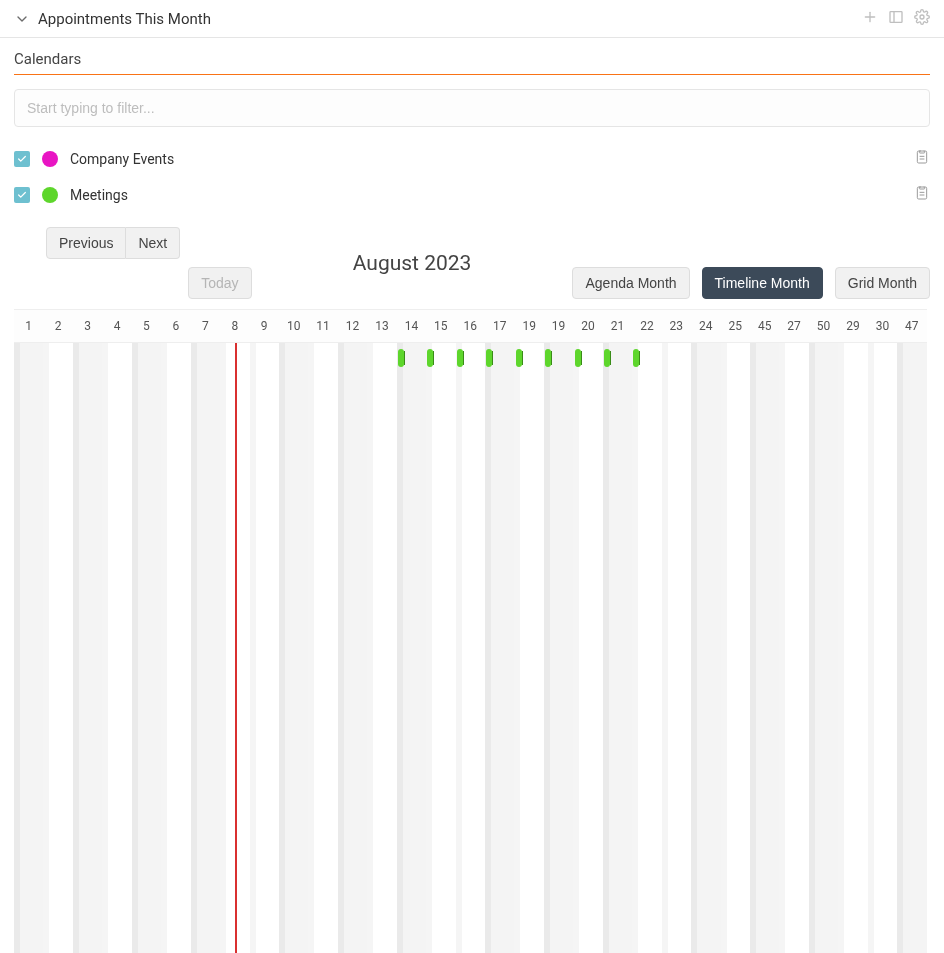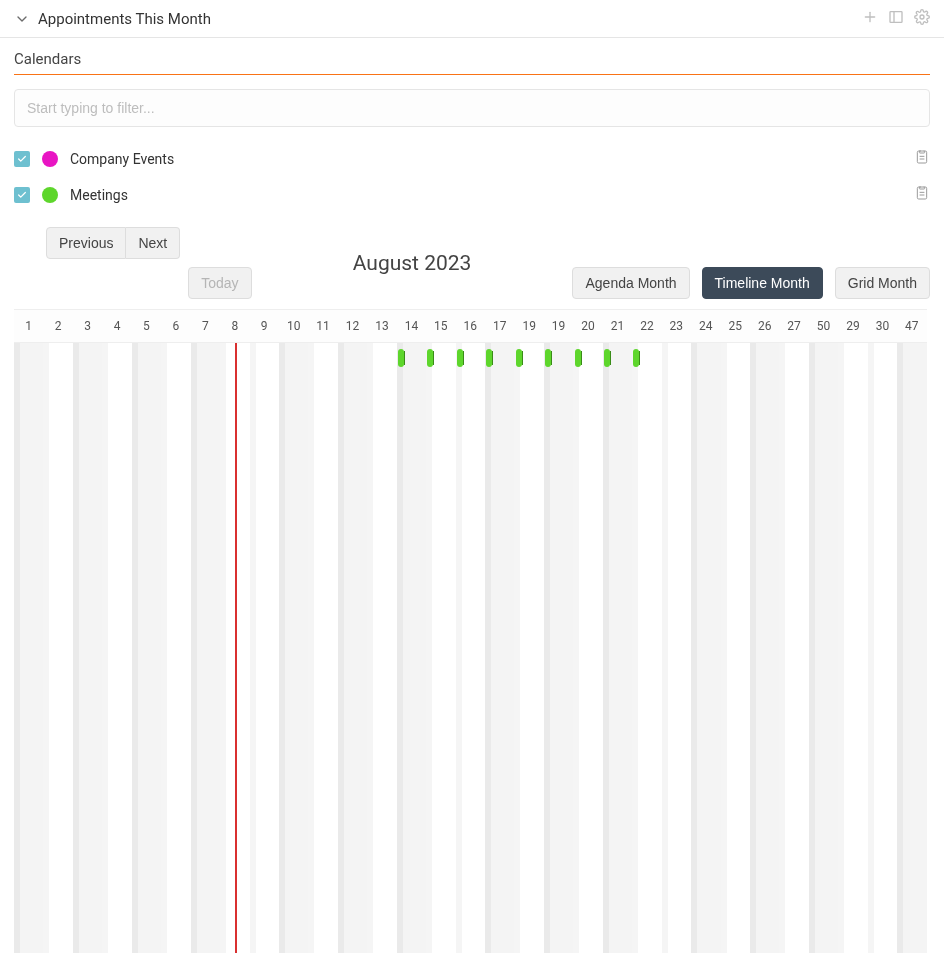--- a/index.html
+++ b/index.html
@@ -280,21 +280,21 @@
       <div class="day-cell">16</div>
       <div class="day-cell">17</div>
       <div class="day-cell">19</div>
       <div class="day-cell">19</div>
       <div class="day-cell">20</div>
       <div class="day-cell">21</div>
       <div class="day-cell">22</div>
       <div class="day-cell">23</div>
       <div class="day-cell">24</div>
       <div class="day-cell">25</div>
-      <div class="day-cell">26</div>
+      <div class="day-cell">45</div>
       <div class="day-cell">27</div>
       <div class="day-cell">50</div>
       <div class="day-cell">29</div>
       <div class="day-cell">30</div>
       <div class="day-cell">47</div>
     </div>
   <div class="timeline-body" id="timeline-body">
       <div class="day-col shade">
         <div class="inner-stripe"></div>
       </div>

